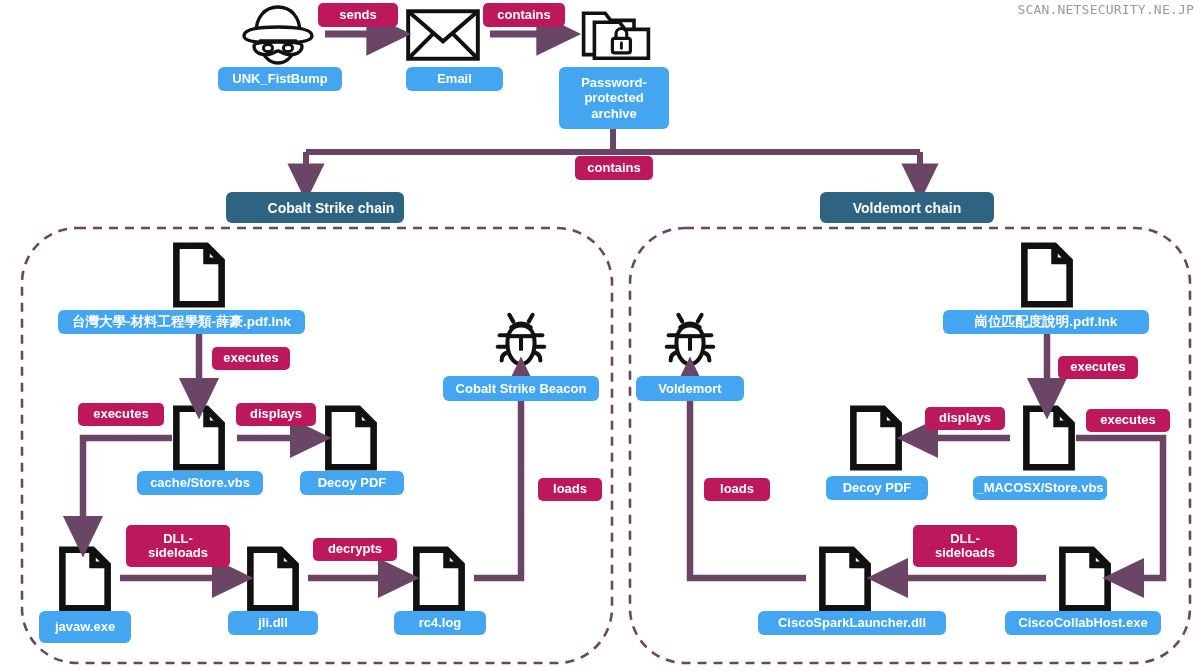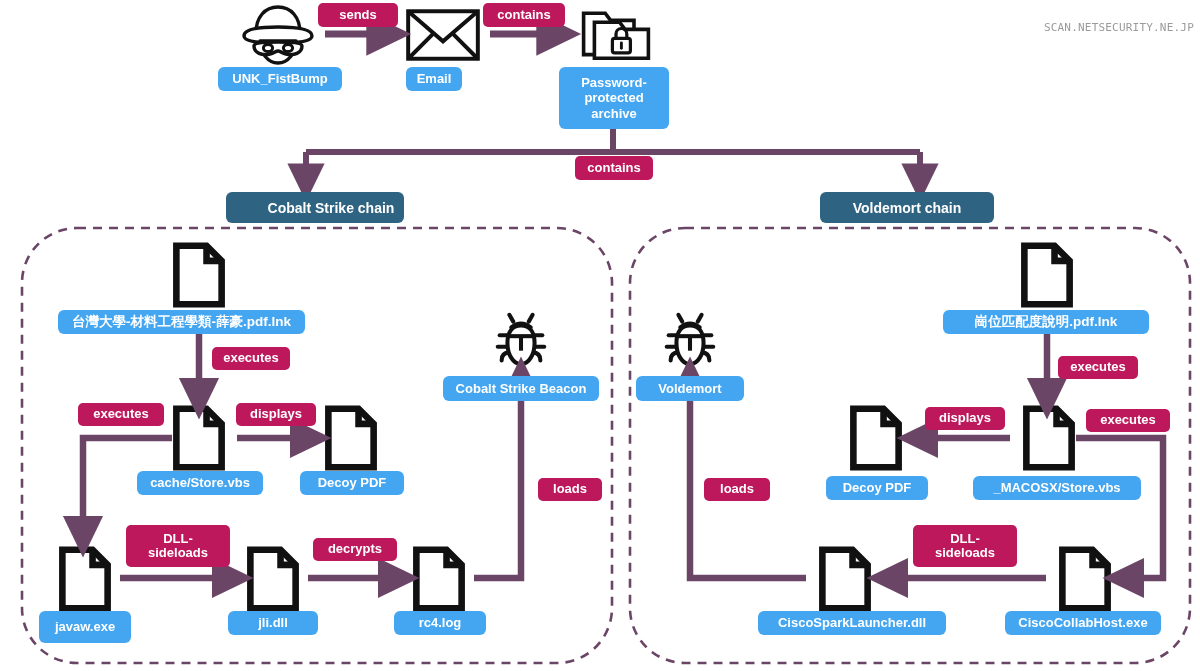--- a/index.html
+++ b/index.html
@@ -48,23 +48,23 @@
     color:#ffffff;
     font-weight:bold;
     font-size:14px;
     border-radius:6px;
     display:flex;align-items:center;justify-content:center;
     text-align:center;
     box-sizing:border-box;
   }
   .cjk{font-size:13.5px;}
   .watermark{
-    position:absolute;right:6px;top:21px;
+    position:absolute;right:6px;top:2px;
     font-family:"DejaVu Sans Mono","Liberation Mono",monospace;
-    font-size:11px;
+    font-size:13px;
     letter-spacing:0.2px;
     color:#9a9a9a;
     white-space:nowrap;
   }
 </style>
 </head>
 <body>
 
 <div id="stage">
 
@@ -174,21 +174,21 @@
     </g>
   </svg>
 
   <div class="watermark">SCAN.NETSECURITY.NE.JP</div>
 
   <div class="chip" style="left:318px;top:3px;width:80px;height:24px;">sends</div>
   <div class="chip" style="left:483px;top:3px;width:82px;height:24px;">contains</div>
   <div class="chip" style="left:575px;top:156px;width:78px;height:24px;">contains</div>
 
   <div class="bluelab" style="left:218px;top:67px;width:124px;height:24px;">UNK_FistBump</div>
-  <div class="bluelab" style="left:406px;top:67px;width:56px;height:24px;">Email</div>
+  <div class="bluelab" style="left:406px;top:67px;width:97px;height:24px;">Email</div>
   <div class="bluelab" style="left:559px;top:67px;width:110px;height:62px;">Password-
 protected
 archive</div>
 
   <div class="darklab" style="left:226px;top:192px;width:178px;height:31px;padding-left:32px;">Cobalt Strike chain</div>
   <div class="darklab" style="left:820px;top:192px;width:174px;height:31px;">Voldemort chain</div>
 
   <div class="bluelab cjk" style="left:58px;top:310px;width:247px;height:24px;">台灣大學-材料工程學類-薛豪.pdf.lnk</div>
   <div class="bluelab" style="left:137px;top:471px;width:126px;height:24px;">cache/Store.vbs</div>
   <div class="bluelab" style="left:300px;top:471px;width:104px;height:24px;">Decoy PDF</div>
@@ -199,21 +199,21 @@
 
   <div class="chip" style="left:212px;top:347px;width:78px;height:23px;">executes</div>
   <div class="chip" style="left:236px;top:403px;width:80px;height:23px;">displays</div>
   <div class="chip" style="left:78px;top:403px;width:86px;height:23px;">executes</div>
   <div class="chip" style="left:126px;top:525px;width:104px;height:42px;">DLL-
 sideloads</div>
   <div class="chip" style="left:313px;top:538px;width:84px;height:23px;">decrypts</div>
   <div class="chip" style="left:538px;top:478px;width:64px;height:23px;">loads</div>
 
   <div class="bluelab cjk" style="left:943px;top:310px;width:206px;height:24px;">崗位匹配度說明.pdf.lnk</div>
-  <div class="bluelab" style="left:973px;top:476px;width:168px;height:24px;">_MACOSX/Store.vbs</div>
+  <div class="bluelab" style="left:973px;top:476px;width:134px;height:24px;">_MACOSX/Store.vbs</div>
   <div class="bluelab" style="left:826px;top:476px;width:102px;height:24px;">Decoy PDF</div>
   <div class="bluelab" style="left:1005px;top:611px;width:156px;height:24px;">CiscoCollabHost.exe</div>
   <div class="bluelab" style="left:758px;top:611px;width:188px;height:24px;">CiscoSparkLauncher.dll</div>
   <div class="bluelab" style="left:636px;top:376px;width:108px;height:25px;">Voldemort</div>
 
   <div class="chip" style="left:1058px;top:356px;width:80px;height:23px;">executes</div>
   <div class="chip" style="left:925px;top:407px;width:80px;height:23px;">displays</div>
   <div class="chip" style="left:1086px;top:409px;width:84px;height:23px;">executes</div>
   <div class="chip" style="left:913px;top:525px;width:104px;height:42px;">DLL-
 sideloads</div>

